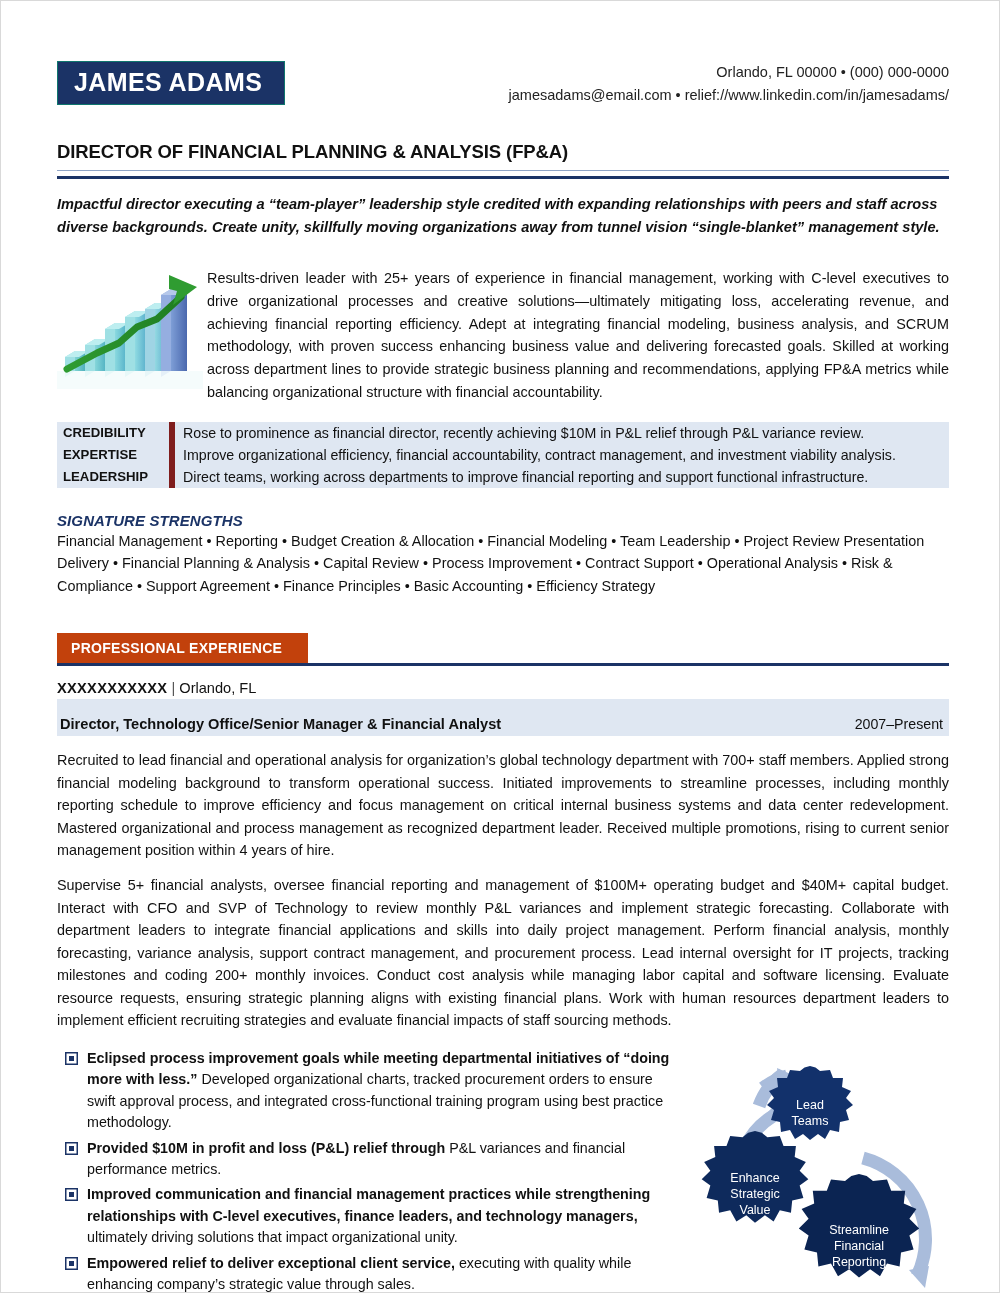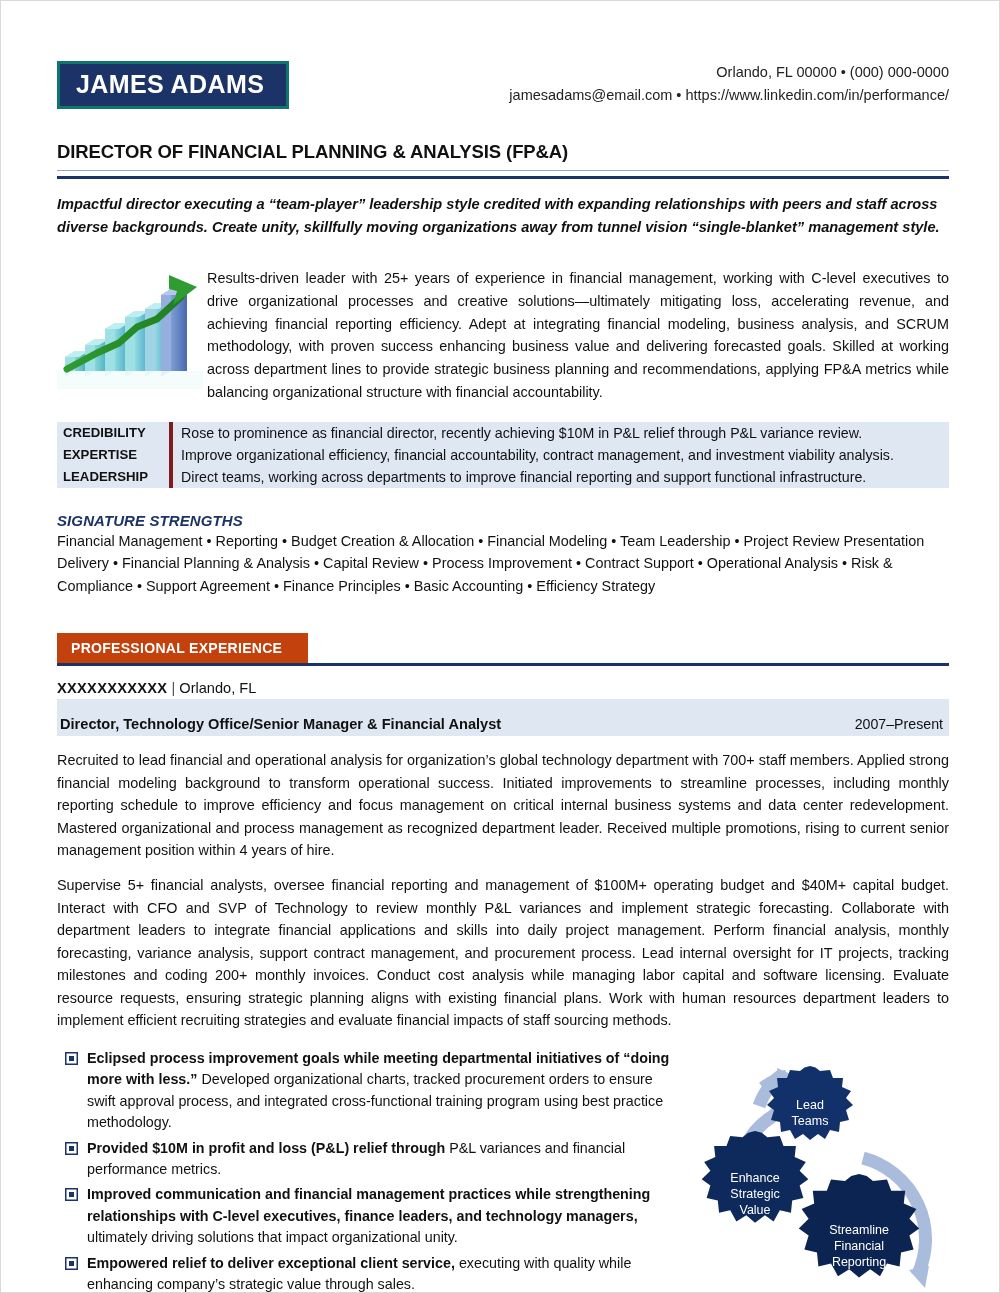--- a/index.html
+++ b/index.html
@@ -36,21 +36,21 @@
     position: absolute;
     left: 0;
     top: 60px;
     background: #1b3366;
     color: #ffffff;
     font-size: 25px;
     font-weight: bold;
     letter-spacing: 0.4px;
     padding: 8px 22px 9px 16px;
     line-height: 1;
-    border: 3px solid #0f766e;
+    border: 1px solid #0f766e;
   }
   .contact {
     position: absolute;
     right: 0;
     top: 60px;
     text-align: right;
     font-size: 14.5px;
     line-height: 1.62;
     color: #222222;
     white-space: nowrap;
@@ -112,21 +112,21 @@
   .ht-row { display: table-row; }
   .ht-label {
     display: table-cell;
     width: 96px;
     padding: 3px 10px 3px 6px;
     font-size: 13.2px;
     font-weight: bold;
     color: #111111;
     white-space: nowrap;
     vertical-align: middle;
-    border-right: 4px solid #7f1d1d;
+    border-right: 6px solid #7f1d1d;
   }
   .ht-value {
     display: table-cell;
     padding: 3px 8px 3px 8px;
     font-size: 14.2px;
     color: #111111;
     vertical-align: middle;
   }
 
   
@@ -240,21 +240,21 @@
 </head>
 <body>
 
 <div class="page">
   <div class="inner">
 
     <div class="header">
       <div class="name-badge">JAMES ADAMS</div>
       <div class="contact">
         <div>Orlando, FL 00000 • (000) 000-0000</div>
-        <div>jamesadams@email.com • https://www.linkedin.com/in/performance/</div>
+        <div>jamesadams@email.com • relief://www.linkedin.com/in/jamesadams/</div>
       </div>
     </div>
 
     <div class="title-block">
       <div class="job-title">DIRECTOR OF FINANCIAL PLANNING &amp; ANALYSIS (FP&amp;A)</div>
       <div class="double-rule"></div>
     </div>
 
     <div class="tagline">Impactful director executing a “team-player” leadership style credited with expanding relationships with peers and staff across diverse backgrounds. Create unity, skillfully moving organizations away from tunnel vision “single-blanket” management style.</div>
 

